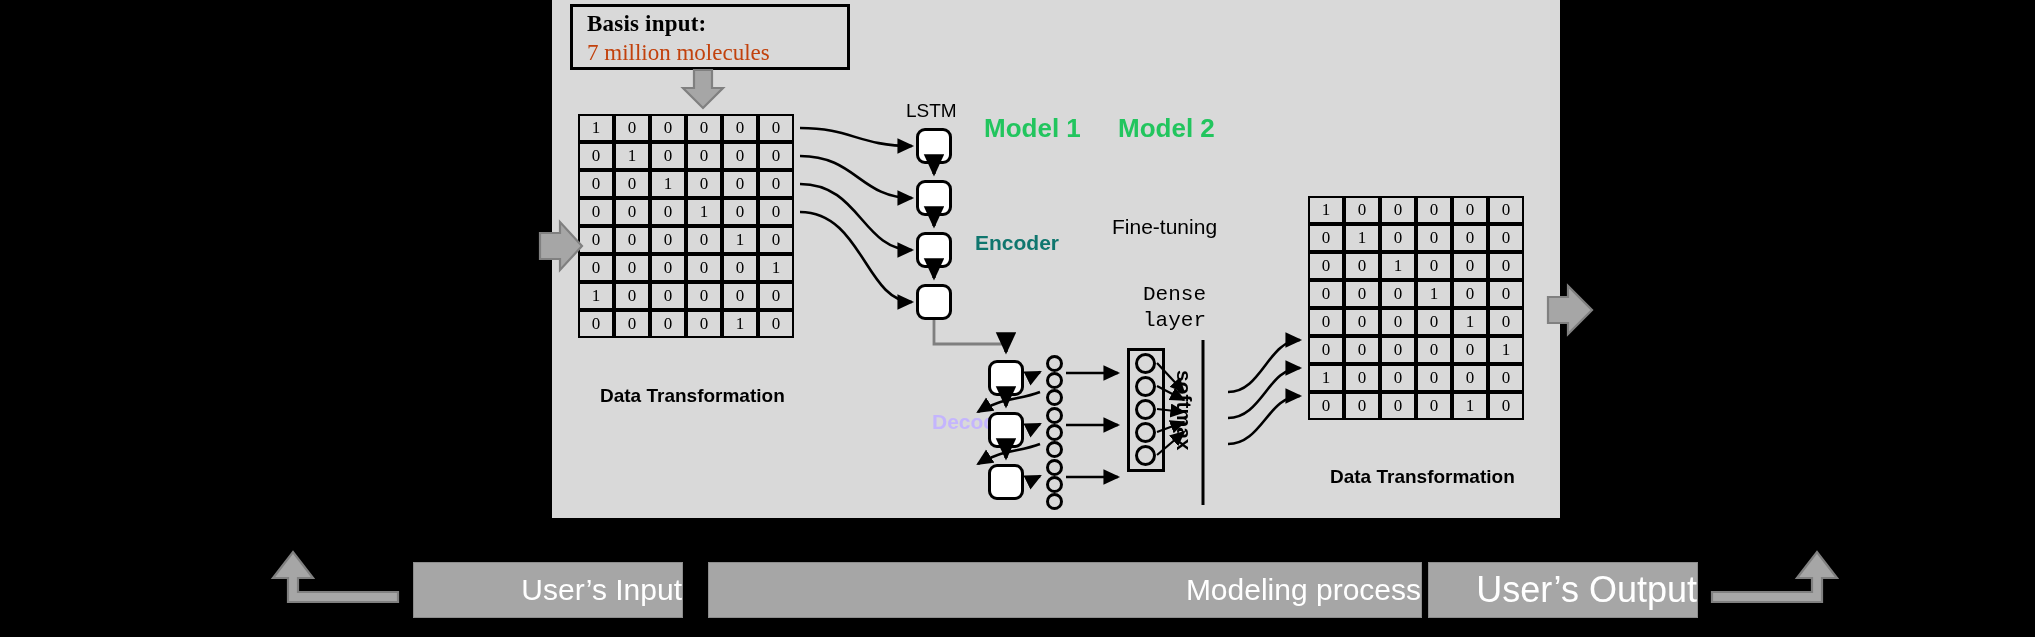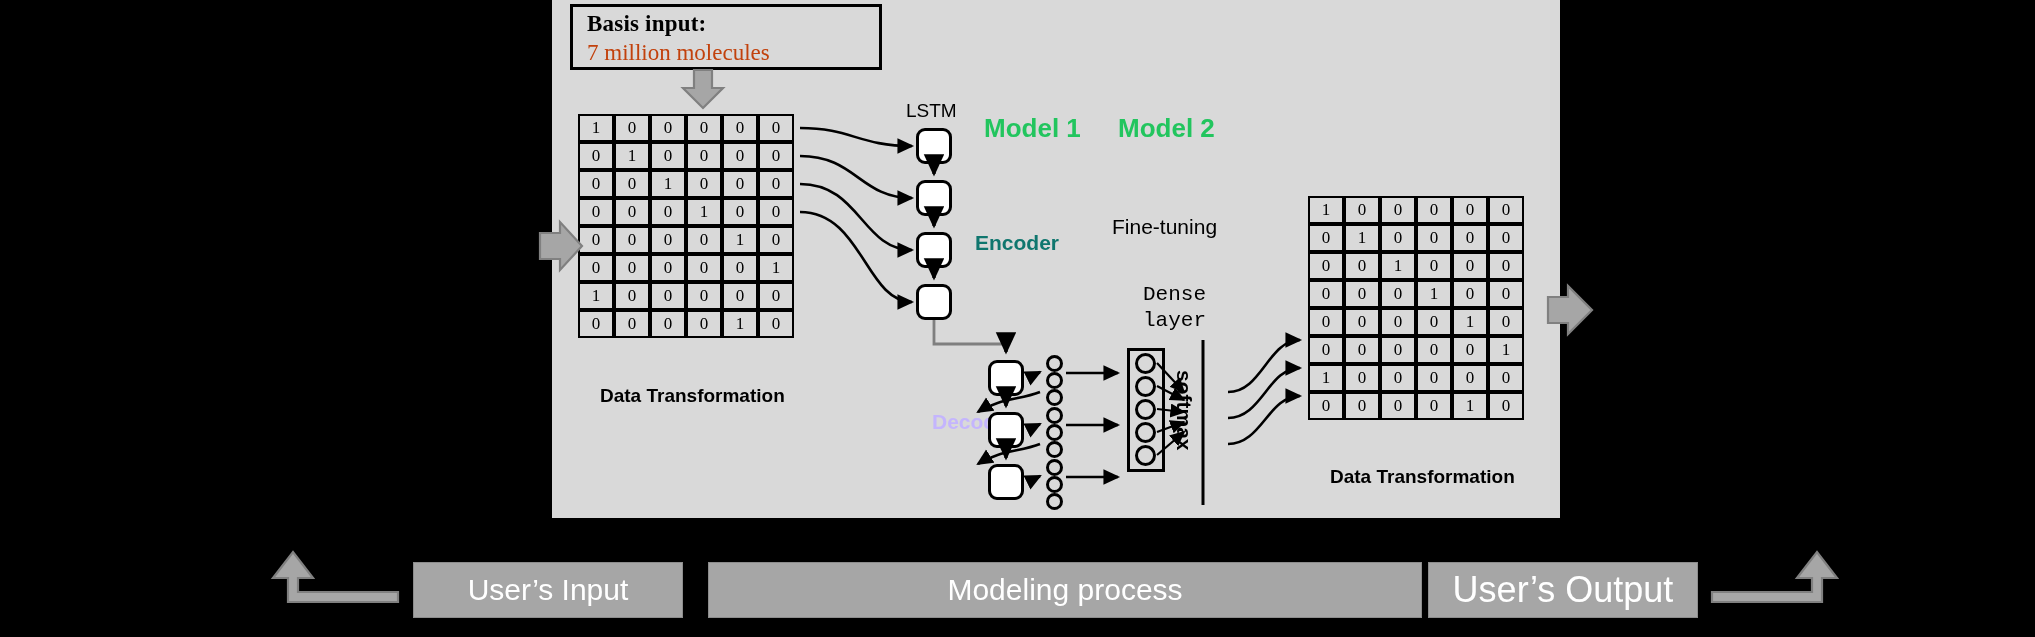--- a/index.html
+++ b/index.html
@@ -5,21 +5,21 @@
   html,body{margin:0;padding:0;background:#000;}
   body{width:2035px;height:637px;position:relative;overflow:hidden;
        font-family:"Liberation Sans",sans-serif;}
 
   #stage{position:absolute;left:0;top:0;width:2035px;height:637px;background:#000;}
 
   
   #panel{position:absolute;left:552px;top:0px;width:1008px;height:518px;background:#d9d9d9;}
 
   
-  #basis-box{position:absolute;left:570px;top:4px;width:312px;height:66px;
+  #basis-box{position:absolute;left:570px;top:4px;width:280px;height:66px;
              background:#d9d9d9;border:3px solid #000;box-sizing:border-box;
              font-family:"Liberation Serif",serif;}
   #basis-title{position:absolute;left:14px;top:4px;font-weight:bold;font-size:23px;color:#000;
                letter-spacing:.2px;}
   #basis-sub{position:absolute;left:14px;top:33px;font-size:23px;color:#c2410c;}
 
   
   .matrix{position:absolute;display:grid;grid-template-columns:repeat(6,1fr);}
   .cell{width:36px;height:28px;border:2.4px solid #000;box-sizing:border-box;background:#d9d9d9;
         display:flex;align-items:center;justify-content:center;
@@ -59,21 +59,21 @@
 
   #softmax-label{position:absolute;left:1196px;top:370px;font-size:21px;font-weight:bold;color:#000;
                  transform:rotate(90deg);transform-origin:left top;white-space:nowrap;}
 
   
   .ocirc{position:absolute;width:17px;height:17px;border:3px solid #000;border-radius:50%;
          box-sizing:border-box;background:#d9d9d9;}
 
   
   .bar{position:absolute;height:56px;background:#a6a6a6;border:1px solid #8c8c8c;
-       display:flex;align-items:center;justify-content:center;color:#fff;box-sizing:border-box;}
+       display:flex;align-items:center;justify-content:flex-end;color:#fff;box-sizing:border-box;}
   #bar-input{left:413px;top:562px;width:270px;font-size:30px;}
   #bar-model{left:708px;top:562px;width:714px;font-size:30px;}
   #bar-output{left:1428px;top:562px;width:270px;font-size:36px;}
 
   svg.ov{position:absolute;left:0;top:0;width:2035px;height:637px;pointer-events:none;}
 </style>
 </head>
 <body>
 
 <div id="stage">

